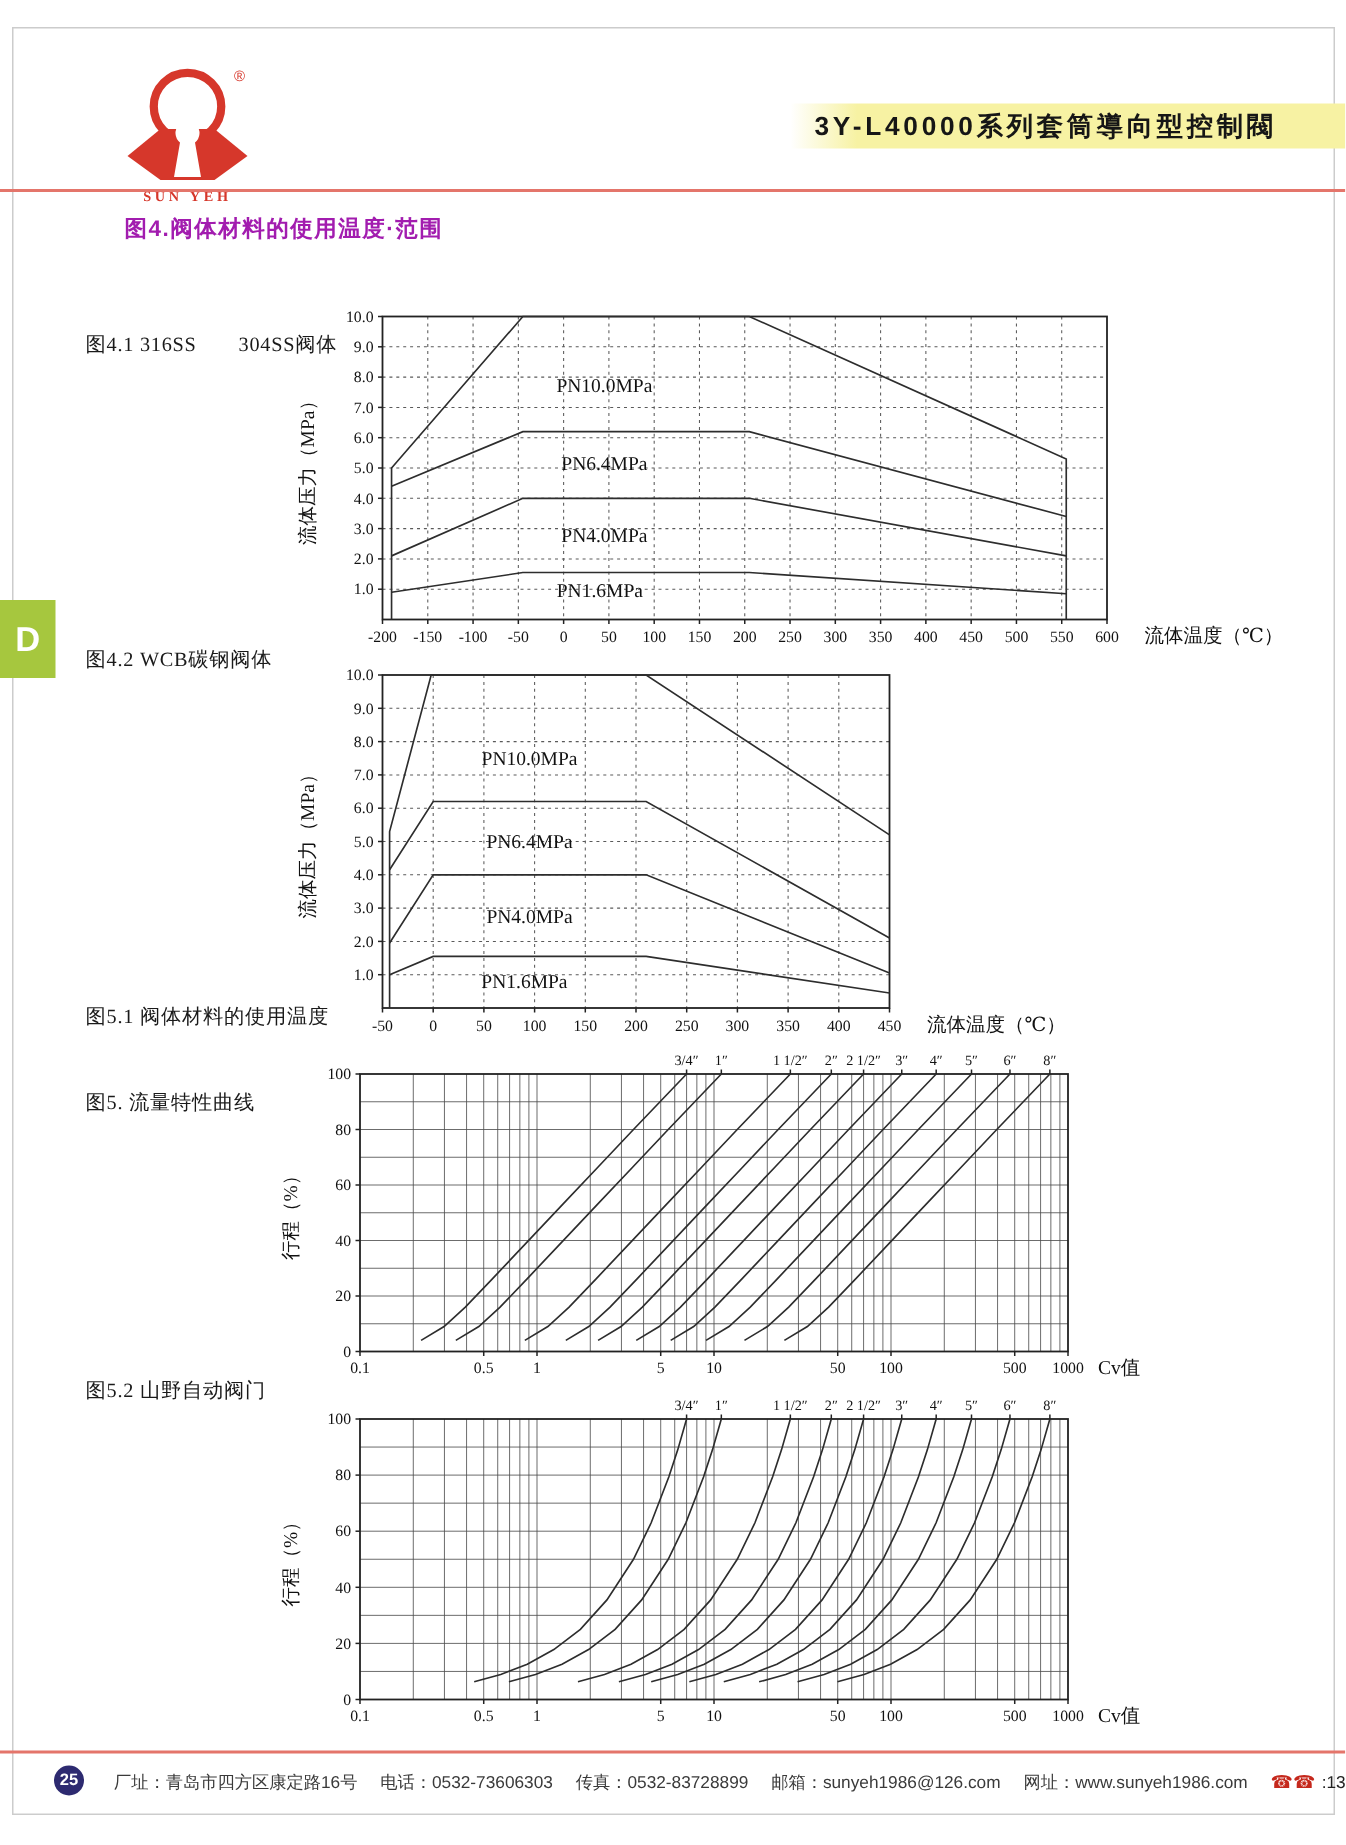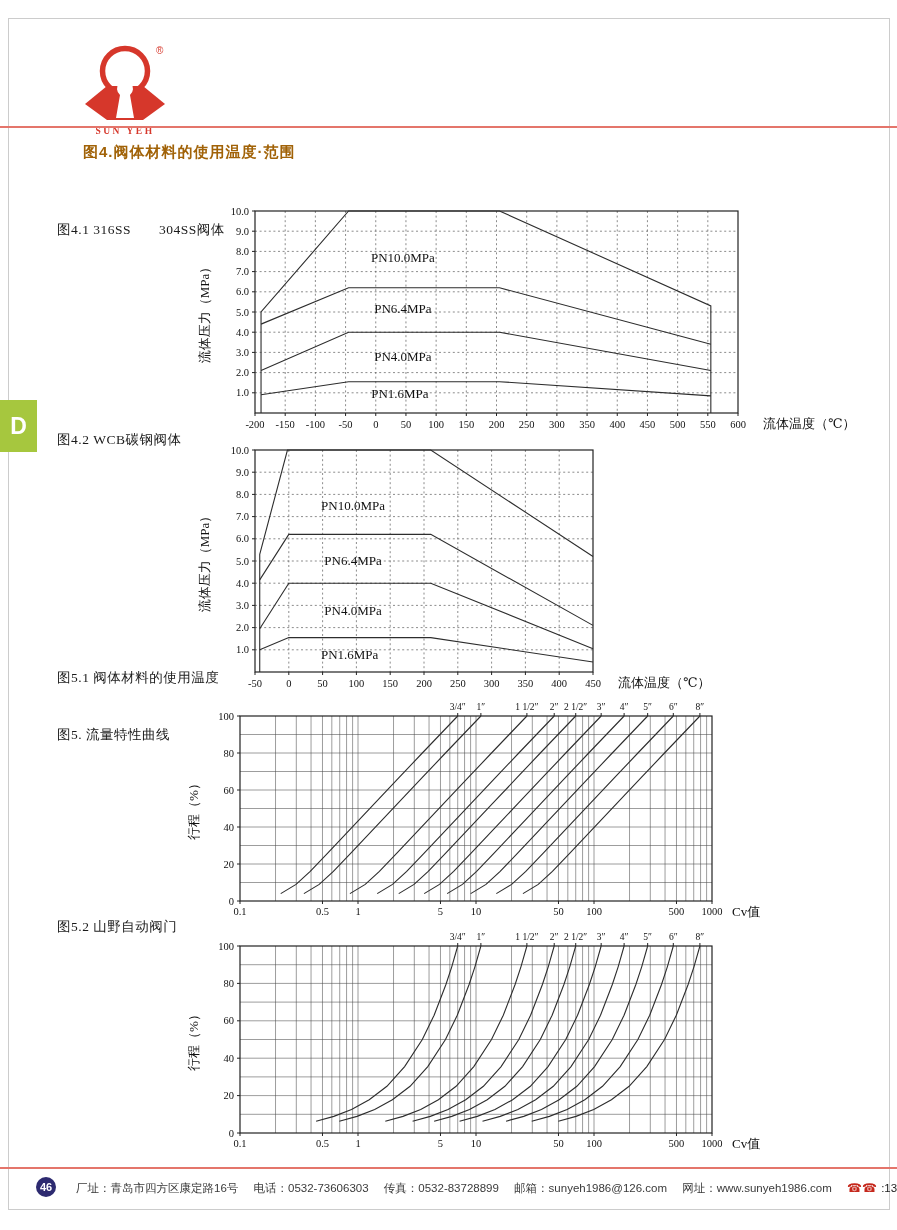--- a/index.html
+++ b/index.html
@@ -47,25 +47,26 @@
 <div id="page">
   <div class="frame"></div>
 
   <svg id="logo" width="200" height="100" style="position:absolute;left:80px;top:40px;">
     <circle cx="45" cy="31" r="22.5" fill="none" stroke="#d6372b" stroke-width="5.5"></circle>
     <polygon points="5,64 27,46 63,46 85,64 63,80 27,80" fill="#d6372b"></polygon>
     <path d="M36,78 L40,55 A8,8 0 1 1 50,55 L54,78 Z" fill="#ffffff"></path>
     <text x="76" y="14" font-size="10" fill="#d6372b">®</text>
     <text x="45" y="94" text-anchor="middle" class="logo-text">SUN YEH</text>
   </svg>
+  <div id="doc-title">3Y-L40000系列套筒導向型控制閥</div>
   <div class="hrule" style="top:126px;background:#e4756b;"></div>
 
   <div id="side-tab" style="background:#a6c73e;">D</div>
 
-  <div id="section-heading" style="color:#a16207;padding-left:36px;">图4.阀体材料的使用温度·范围</div>
+  <div id="section-heading" style="color:#a21caf;padding-left:36px;">图4.阀体材料的使用温度·范围</div>
 
   <div class="cap" style="top:181px;margin-top:40px;">图4.1 316SS　　304SS阀体</div>
   <div class="cap" style="top:431px;">图4.2 WCB碳钢阀体</div>
   <div class="cap" style="top:669px;">图5.1 阀体材料的使用温度</div>
   <div class="cap" style="top:685px;margin-top:41px;">图5. 流量特性曲线</div>
   <div class="cap" style="top:918px;">图5.2 山野自动阀门</div>
 
   <svg id="chart-layer" width="897" height="1230" style="position:absolute;left:0;top:0;">
       <g>
         <line x1="255" y1="413" x2="255" y2="416" class="tick"></line>
@@ -445,21 +446,21 @@
         <text x="673.3075472364146" y="940" class="size-label" text-anchor="middle">6″</text>
         <polyline points="558.3199967722721,1121.219 576.0199967722721,1116.357 593.7199967722721,1109.438 611.419996772272,1099.714 629.1199967722721,1086.25 646.8199967722721,1066.615 664.5199967722722,1039.5 676.3199967722721,1015.19 688.1199967722721,984.5219999999999 694.0199967722722,966.5699999999999 699.919996772272,946" class="series"></polyline>
         <line x1="699.919996772272" y1="943" x2="699.919996772272" y2="946" class="tick"></line>
         <text x="699.919996772272" y="940" class="size-label" text-anchor="middle">8″</text>
         <text x="732" y="1148" class="axis-title">Cv值</text>
         <text transform="translate(198,1039.5) rotate(-90)" class="axis-title" text-anchor="middle">行程（%）</text>
       </g>
     </svg>
 
   <div class="hrule" style="top:1167px;background:#e4756b;"></div>
-  <div id="page-badge">46</div>
+  <div id="page-badge">25</div>
   <div id="footer-info">
     <span class="seg">厂址：青岛市四方区康定路16号</span>
     <span class="seg">电话：0532-73606303</span>
     <span class="seg">传真：0532-83728899</span>
     <span class="seg">邮箱：sunyeh1986@126.com</span>
     <span class="seg">网址：www.sunyeh1986.com</span>
     <span id="phone-icon">☎☎</span>
     <span id="phone-number">:1379528312</span>
   </div>
 </div>

